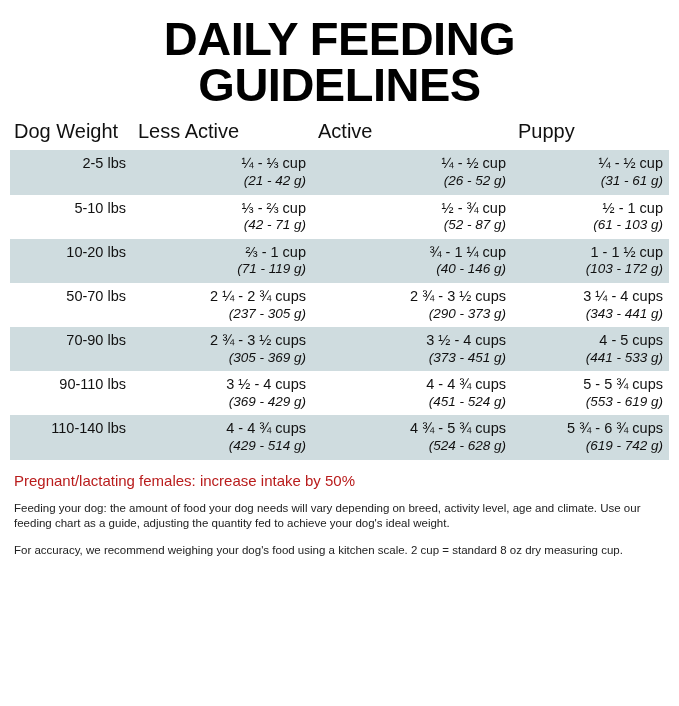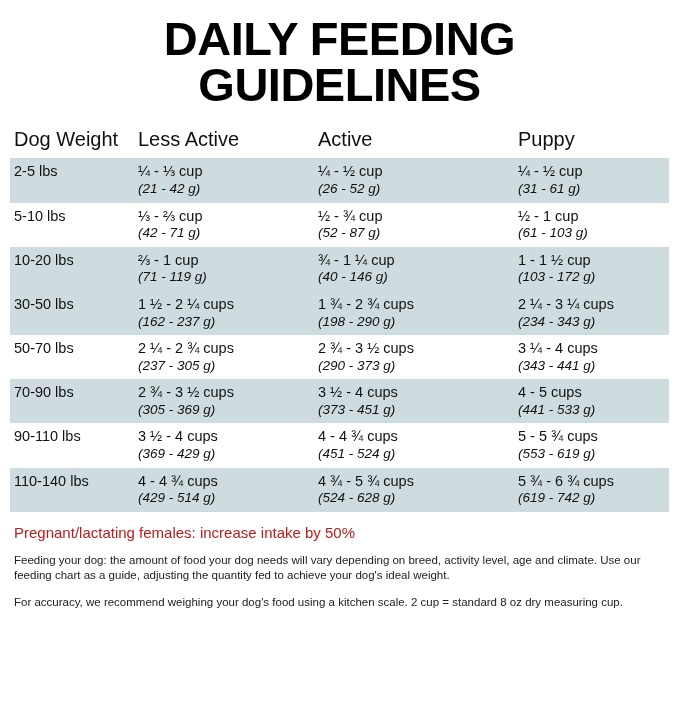--- a/index.html
+++ b/index.html
@@ -29,21 +29,21 @@
     letter-spacing: -0.5px;
     margin: 10px 0 0 0;
     color: #000000;
   }
   .title .line2 {
     display: block;
   }
   table.feeding {
     width: 100%;
     border-collapse: collapse;
-    margin-top: 20px;
+    margin-top: 12px;
     table-layout: fixed;
   }
   table.feeding col.c0 { width: 122px; }
   table.feeding col.c1 { width: 180px; }
   table.feeding col.c2 { width: 200px; }
   table.feeding col.c3 { width: 157px; }
 
   thead th {
     font-weight: normal;
     font-size: 20px;
@@ -55,20 +55,21 @@
   }
   thead th.first {
     padding-left: 4px;
   }
   tbody td {
     padding: 5px 6px 5px 6px;
     vertical-align: top;
     font-size: 14.5px;
     line-height: 1.22;
     color: #111111;
+    text-align: right;
   }
   tbody td.weight {
     font-size: 14.5px;
     padding-left: 4px;
     white-space: nowrap;
   }
   tbody tr.shaded td {
     background: #cfdcdf;
   }
   .amount {
@@ -164,35 +165,20 @@
           <span class="amount">¾ - 1 ¼ cup</span>
           <span class="grams">(40 - 146 g)</span>
         </td>
         <td>
           <span class="amount">1 - 1 ½ cup</span>
           <span class="grams">(103 - 172 g)</span>
         </td>
       </tr>
 
 
-      <tr class="shaded">
-        <td class="weight">30-50 lbs</td>
-        <td>
-          <span class="amount">1 ½ - 2 ¼ cups</span>
-          <span class="grams">(162 - 237 g)</span>
-        </td>
-        <td>
-          <span class="amount">1 ¾ - 2 ¾ cups</span>
-          <span class="grams">(198 - 290 g)</span>
-        </td>
-        <td>
-          <span class="amount">2 ¼ - 3 ¼ cups</span>
-          <span class="grams">(234 - 343 g)</span>
-        </td>
-      </tr>
 
       <tr>
         <td class="weight">50-70 lbs</td>
         <td>
           <span class="amount">2 ¼ - 2 ¾ cups</span>
           <span class="grams">(237 - 305 g)</span>
         </td>
         <td>
           <span class="amount">2 ¾ - 3 ½ cups</span>
           <span class="grams">(290 - 373 g)</span>

